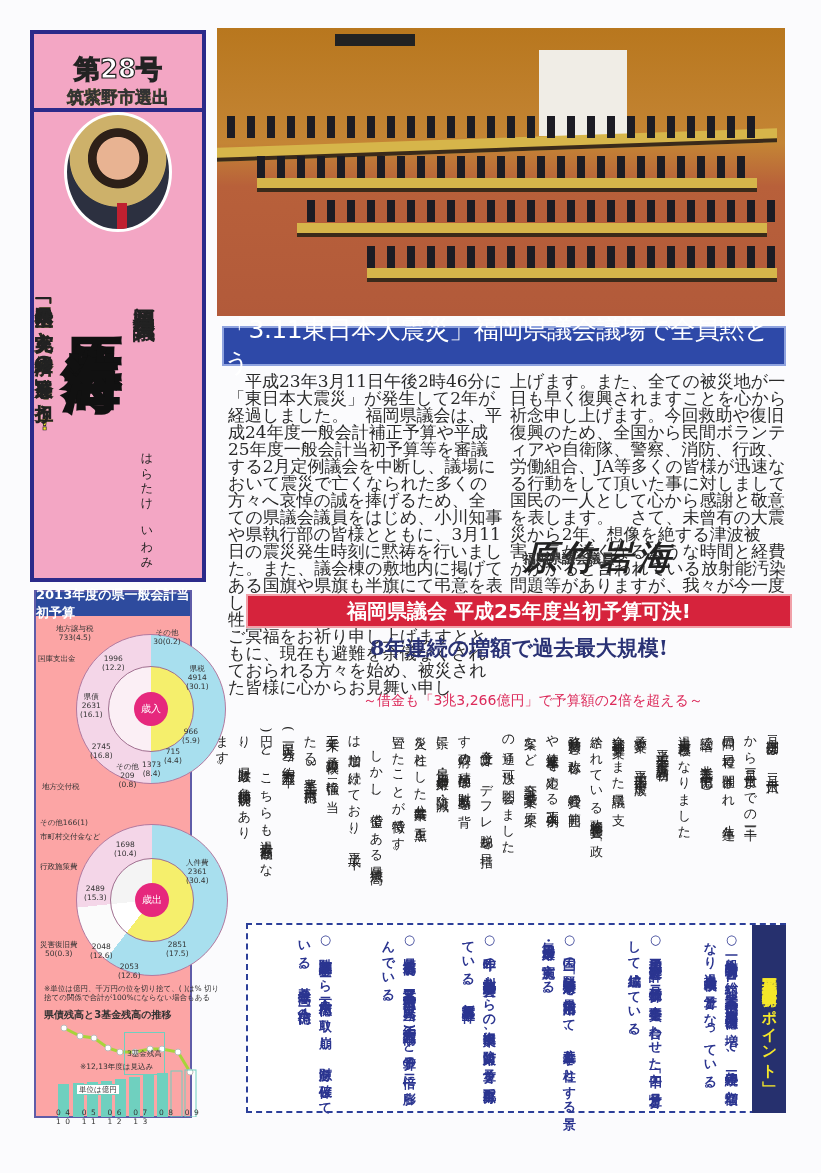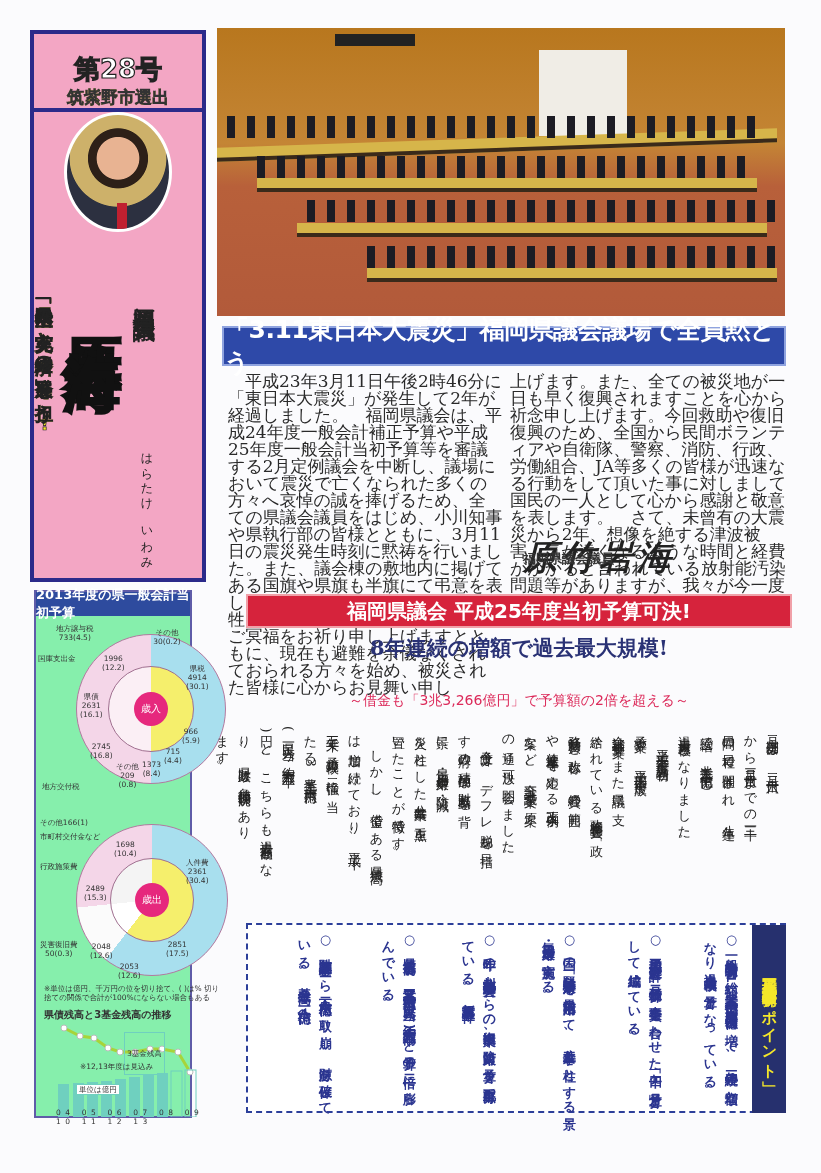--- a/index.html
+++ b/index.html
@@ -17,37 +17,37 @@
 #role{left:130px;top:290px;font-size:22px;font-weight:bold;color:#222;letter-spacing:2px}
 #reading{left:138px;top:445px;font-size:12px;color:#222;letter-spacing:1px}
 #slogan{left:32px;top:292px;font-family:"DejaVu Sans",sans-serif;font-weight:bold;font-size:18px;color:#f5e72a;-webkit-text-stroke:0.7px #222;letter-spacing:1px}
 
 #photo{left:217px;top:28px;width:568px;height:288px;background:linear-gradient(180deg,#b8771e 0%,#c48535 40%,#b8603a 55%,#b25a3a 100%);overflow:hidden}
 #photo .screen{position:absolute;left:118px;top:6px;width:80px;height:12px;background:#222}
 #photo .board{position:absolute;left:322px;top:22px;width:88px;height:86px;background:#f0ede6}
 #photo .row{position:absolute;height:14px;background:#d6b54a;border-bottom:4px solid #3a2a1a}
 #photo .ppl{position:absolute;height:22px;background:repeating-linear-gradient(90deg,#1c1c24 0 8px,transparent 8px 20px)}
 
-#h311{left:222px;top:326px;width:564px;height:40px;background:#2e49a8;border:2px solid #8fa3df;color:#fff;font-family:"DejaVu Sans",sans-serif;font-weight:bold;font-size:25px;display:flex;align-items:center;justify-content:center;letter-spacing:-0.5px}
+#h311{left:222px;top:326px;width:564px;height:40px;background:#2e49a8;border:2px solid #8fa3df;color:#fff;font-family:"DejaVu Sans",sans-serif;font-weight:normal;font-size:25px;display:flex;align-items:center;justify-content:center;letter-spacing:-0.5px}
 .body{font-size:17px;line-height:17px;color:#2a2a2a}
 #col1{left:228px;top:373px;width:275px;text-indent:0}
 #col2{left:510px;top:373px;width:278px}
 #sig{left:523px;top:535px;display:flex;align-items:center;gap:12px}
 #sig .lbl{font-size:13px;font-weight:bold}
 #sig .name{font-size:34px;font-weight:bold;font-style:italic;letter-spacing:4px}
 
-#chartbox{left:34px;top:590px;width:158px;height:528px;border:2px solid #5f5ca8;background:#86efac}
+#chartbox{left:34px;top:590px;width:158px;height:528px;border:2px solid #5f5ca8;background:#fca5a5}
 #chartbox .hd{height:24px;background:#2e4b9e;color:#fff;font-family:"DejaVu Sans",sans-serif;font-size:13px;font-weight:bold;display:flex;align-items:center;justify-content:center}
 .lbl{position:absolute;font-family:"DejaVu Sans",sans-serif;font-size:7.5px;line-height:9px;color:#333;text-align:center}
 .pie{position:absolute;border-radius:50%}
 .hub{position:absolute;border-radius:50%;background:#e6287d;color:#fff;font-family:"DejaVu Sans",sans-serif;font-size:10px;display:flex;align-items:center;justify-content:center}
 
 #redbar{left:246px;top:594px;width:546px;height:34px;background:#d6233c;border:2px solid #f0a0a8;color:#fff;font-family:"DejaVu Sans",sans-serif;font-weight:bold;font-size:20px;display:flex;align-items:center;justify-content:center}
 #bh1{left:246px;top:634px;width:546px;text-align:center;font-size:21px;font-weight:bold;color:#2a3275;line-height:28px}
-#bsub{left:246px;top:692px;width:546px;text-align:center;font-family:"DejaVu Sans",sans-serif;font-size:14px;color:#dc2a5a}
+#bsub{left:260px;top:692px;width:546px;text-align:center;font-family:"DejaVu Sans",sans-serif;font-size:14px;color:#dc2a5a}
 .vcol{position:absolute;writing-mode:vertical-rl;font-size:13px;line-height:22px;letter-spacing:1.5px;color:#222}
 #pointsbox{left:246px;top:923px;width:540px;height:190px;border:2px dashed #2c3f9a;background:#fff}
 #pointhead{left:752px;top:925px;width:34px;height:188px;background:#26306e;color:#f5e72a;font-family:"DejaVu Sans",sans-serif;font-weight:bold;font-size:15px;writing-mode:vertical-rl;text-orientation:upright;display:flex;align-items:center;justify-content:center;letter-spacing:1px}
 .pcol{position:absolute;writing-mode:vertical-rl;font-family:"DejaVu Sans",sans-serif;font-weight:bold;font-size:13px;line-height:21px;color:#2b3590;letter-spacing:1px}
 </style>
 </head>
 <body>
 
 <div id="banner" class="abs">
   <div class="issue">第28号</div>

